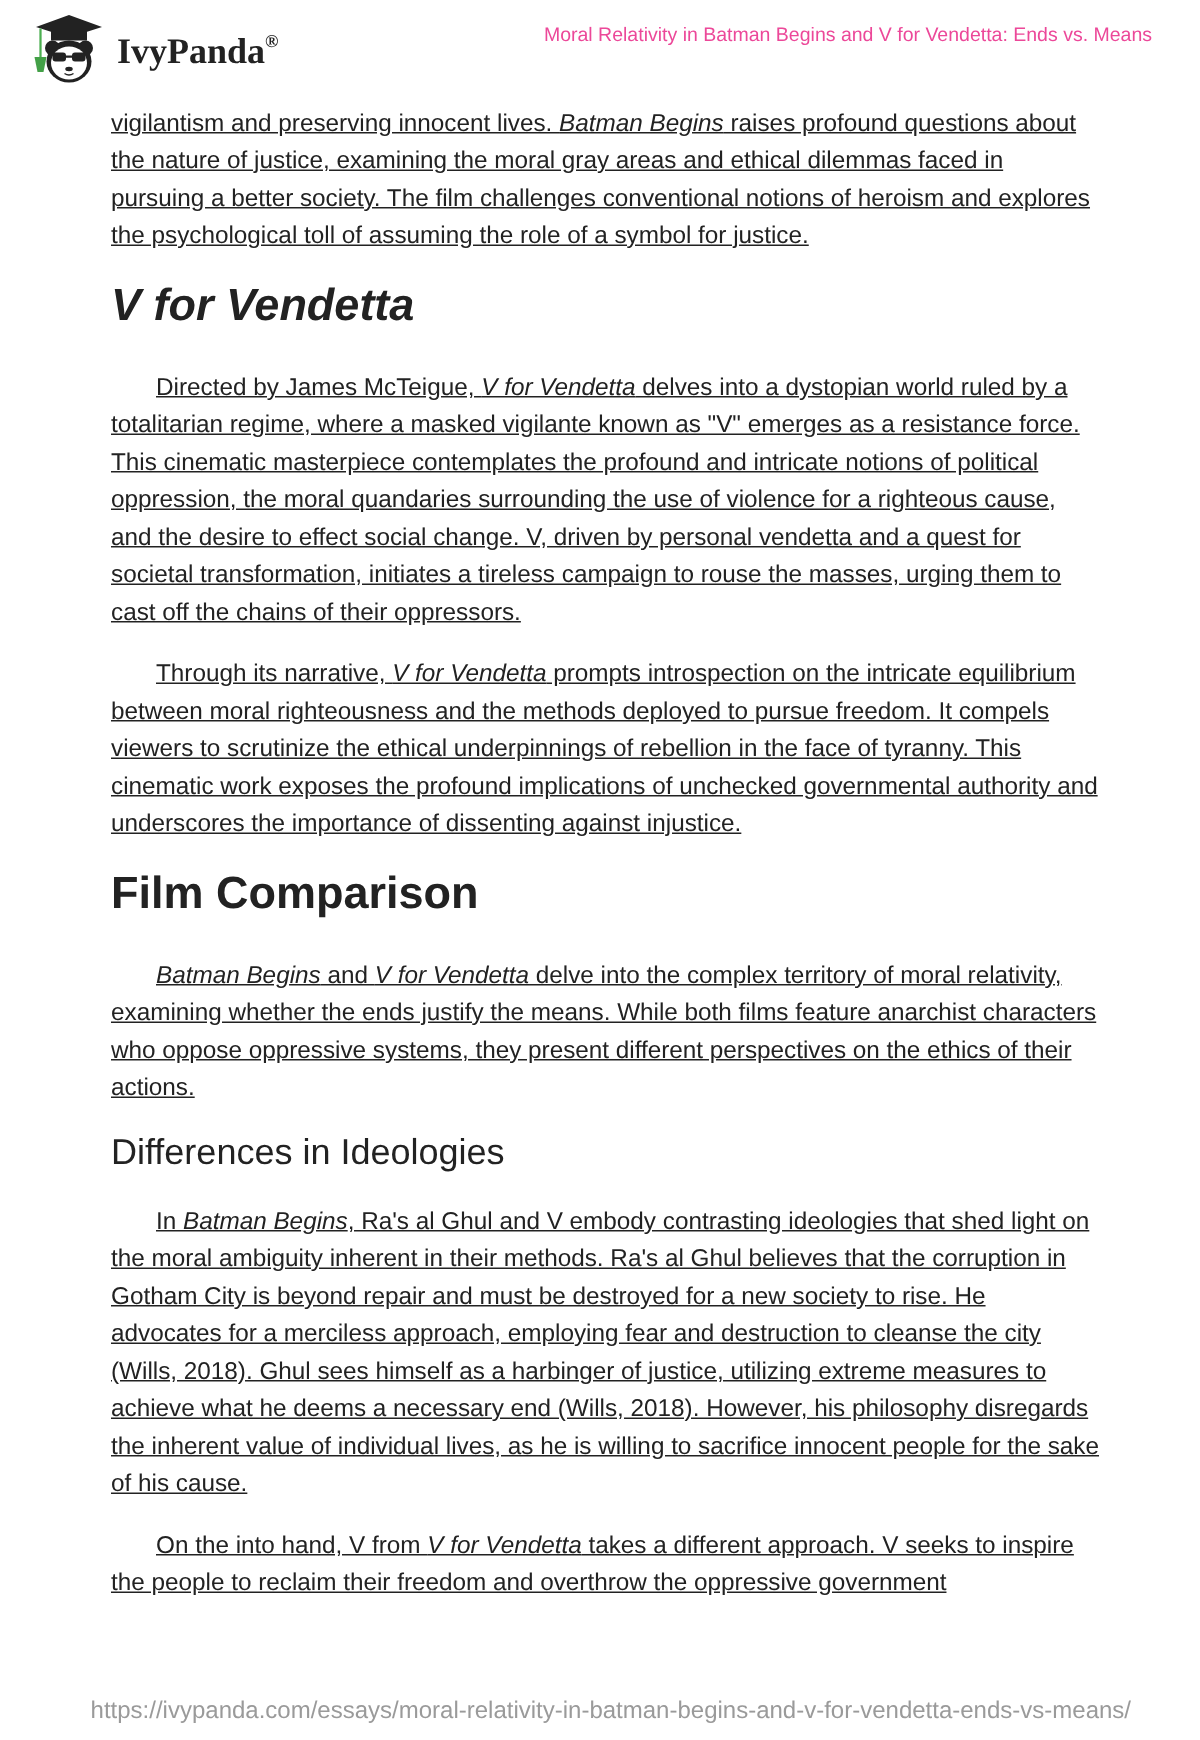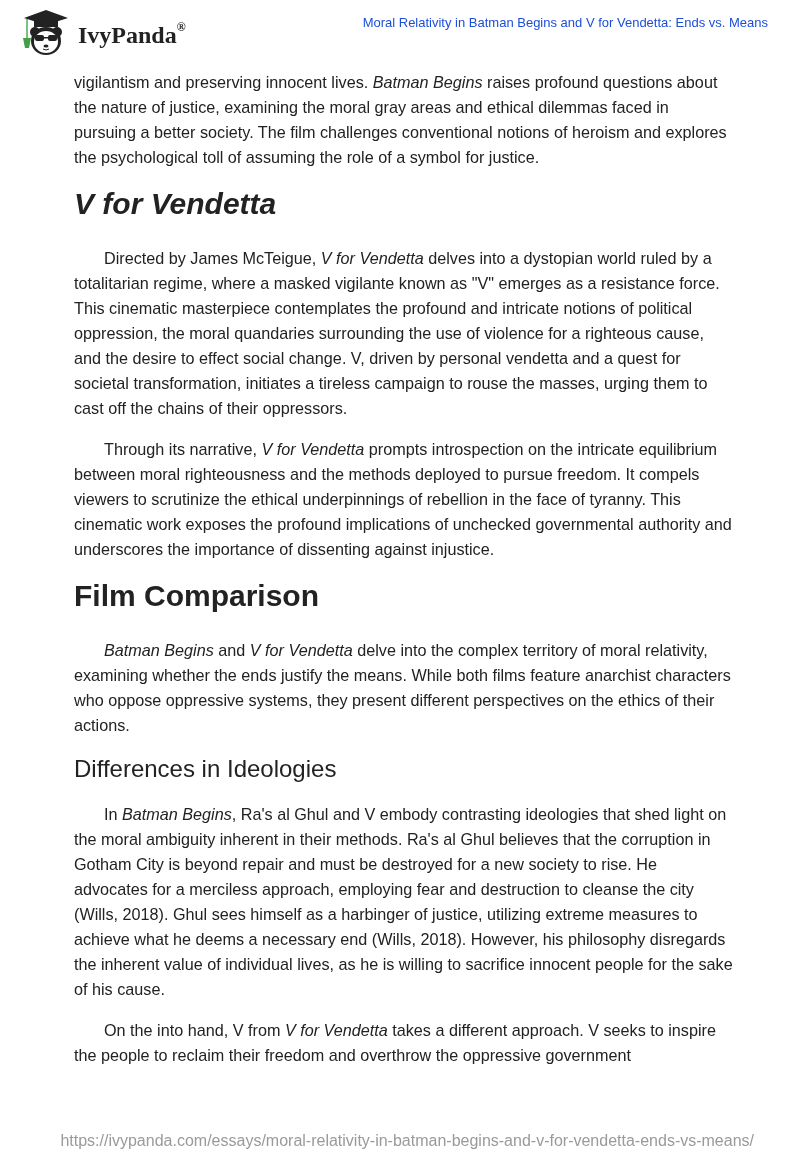--- a/index.html
+++ b/index.html
@@ -45,35 +45,36 @@
       font-size: 12px;
       vertical-align: top;
       position: relative;
       top: -2px;
     }
     .doc-title {
       position: absolute;
       right: 32px;
       top: 15px;
       font-size: 13px;
-      color: #1d4ed8;
+      color: #ec4899;
       white-space: nowrap;
       padding-left: 12px;
     }
     .content {
       position: absolute;
       left: 74px;
       top: 70px;
       width: 660px;
     }
     p {
       margin: 0 0 16px 0;
       font-size: 16.2px;
       line-height: 25px;
       color: #222;
+      text-decoration: underline;
     }
     p.indent { text-indent: 30px; }
     h2 {
       margin: 12px 0 24px 0;
       font-size: 30px;
       font-weight: bold;
       line-height: 36px;
       color: #222;
     }
     h2.italic { font-style: italic; }

